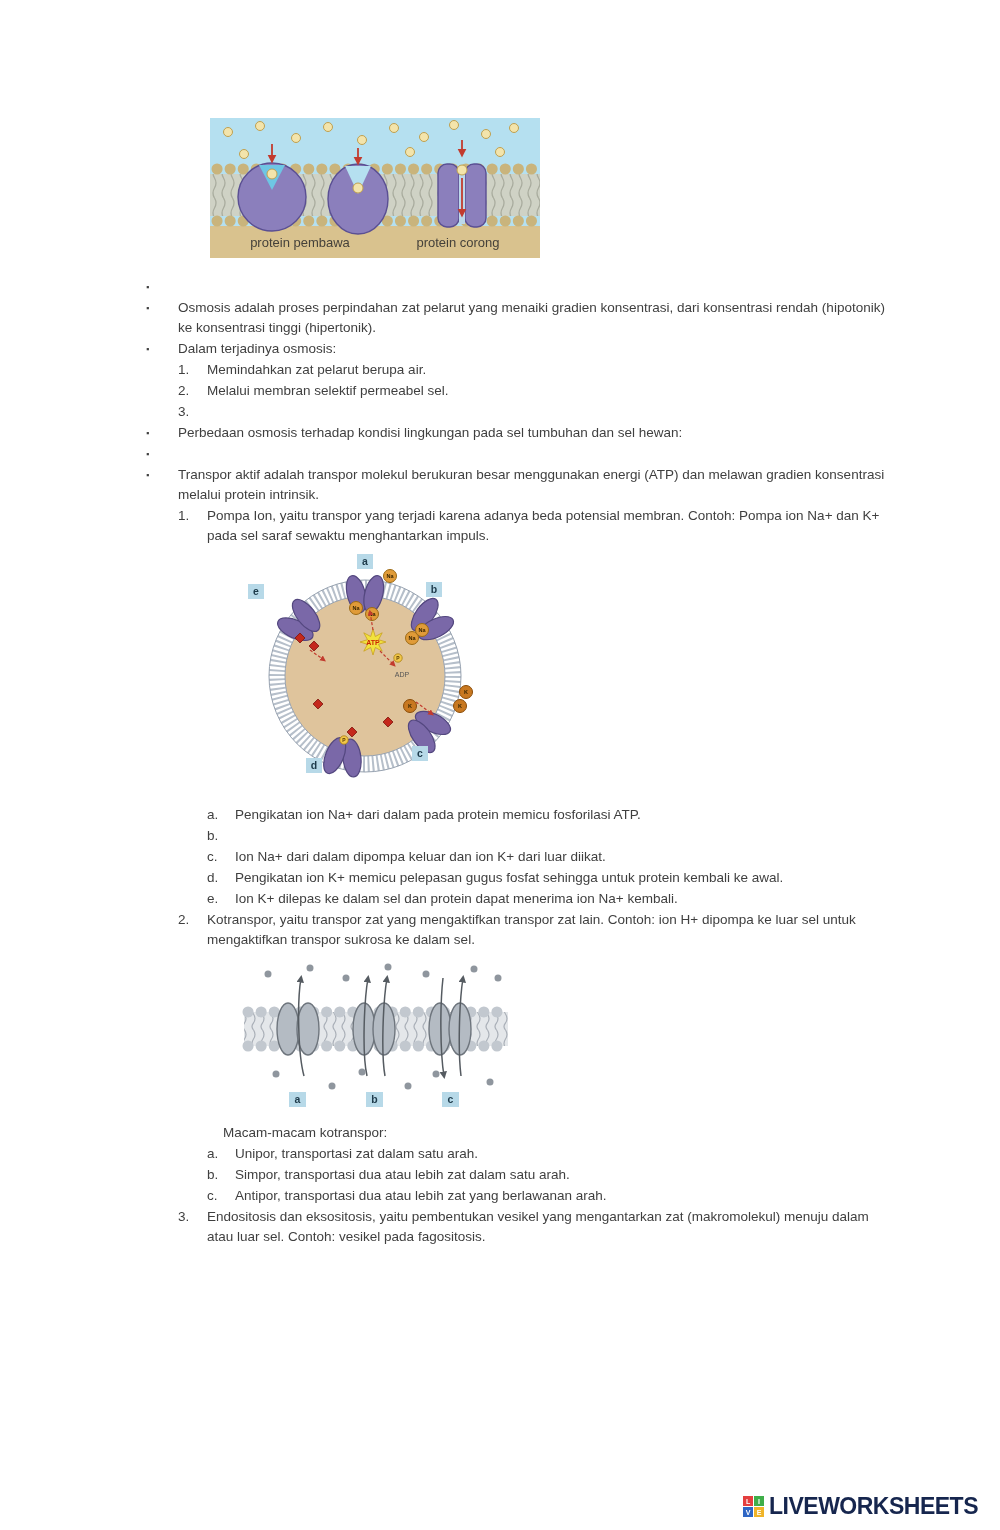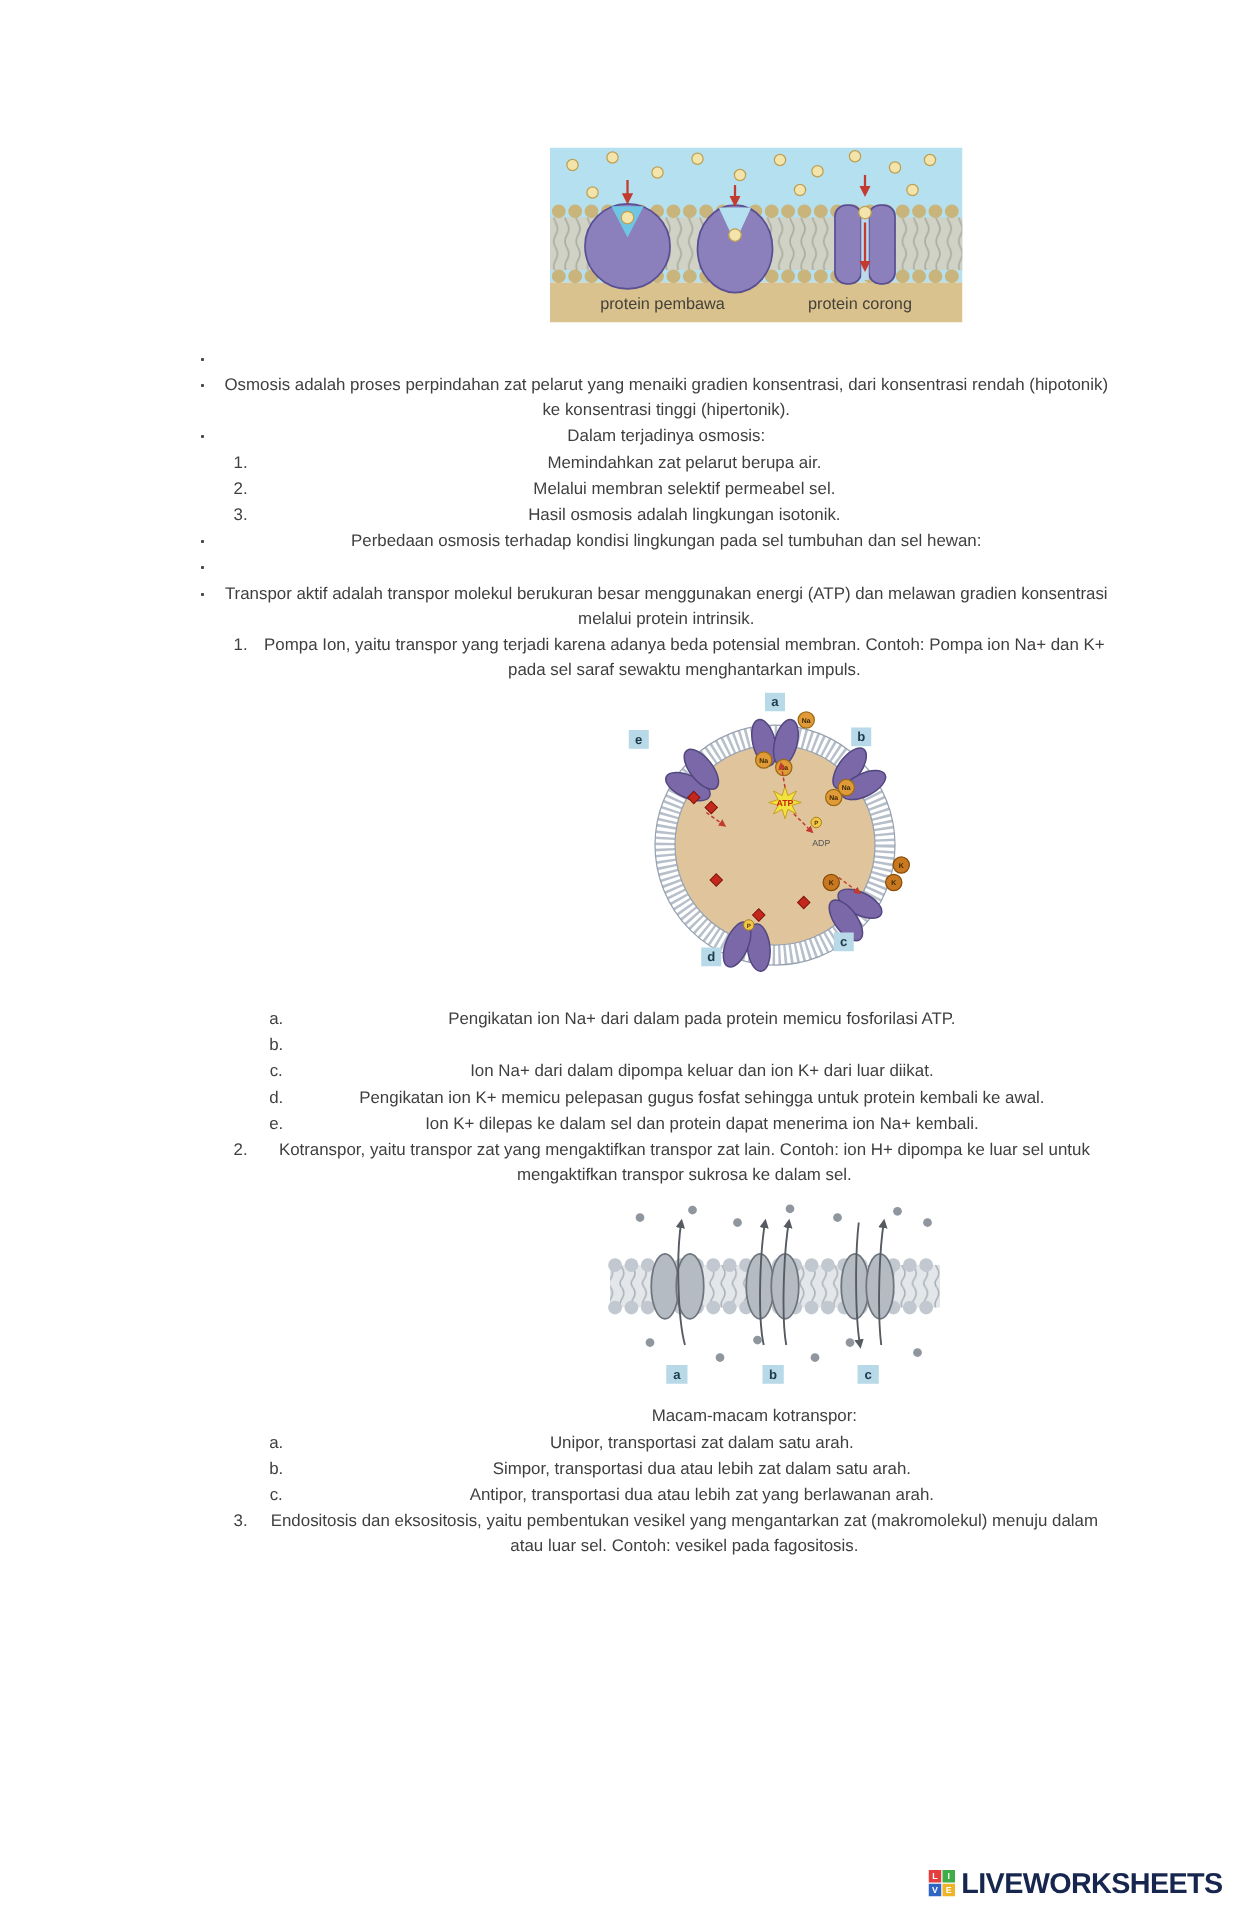--- a/index.html
+++ b/index.html
@@ -1,32 +1,32 @@
 <!DOCTYPE html>
 <html><head>
 <meta charset="utf-8">
 <style>
   html,body{margin:0;padding:0;background:#ffffff;}
   figure{margin:0;}
   .page{position:relative;width:1000px;height:1530px;overflow:hidden;background:#ffffff;
-        font-family:"Liberation Sans",sans-serif;font-size:13.5px;color:#3f3f3f;text-align:center;}
+        font-family:"Liberation Sans",sans-serif;font-size:13.5px;color:#3f3f3f;}
   .fig1{margin:118px 0 16px 210px;}
   .fig2{margin:8px 0 10px 240px;}
   .fig3{margin:12px 0 8px 240px;}
   .row{display:flex;align-items:flex-start;line-height:20px;margin:0 0 1px 0;padding-right:112px;}
   .lvl0{padding-left:146px;}
   .lvl1{padding-left:178px;}
   .lvl2{padding-left:207px;}
   .mk{flex:0 0 auto;}
   .lvl0 .mk{width:32px;}
   .lvl1 .mk{width:29px;}
   .lvl2 .mk{width:28px;}
   .bullet-mk{font-size:9px;line-height:20px;}
   .txt{flex:1 1 auto;}
-  .heading-row{padding-left:207px;line-height:20px;margin:1px 0;}
+  .heading-row{padding-left:207px;line-height:20px;margin:1px 16px;}
   svg text{font-family:"Liberation Sans",sans-serif;}
   .fig-label{font-size:13px;fill:#45413a;}
   .pp2{fill:#8b7fbc;stroke:#5a4f93;stroke-width:1.4;}
   .pp{fill:#7a68a8;stroke:#53477f;stroke-width:1.2;}
   .mol{fill:#f3e4ab;stroke:#bfa050;stroke-width:1;}
   .lbox{fill:#b7d9e8;}
   .ltxt{font-size:10.5px;font-weight:bold;fill:#1d3a4a;text-anchor:middle;}
   .na{fill:#e09b38;stroke:#9c6a14;stroke-width:1;}
   .ki{fill:#c87820;stroke:#8a4c08;stroke-width:1;}
   .iontxt{font-size:5.5px;font-weight:bold;fill:#3a2600;text-anchor:middle;}
@@ -121,21 +121,20 @@
   <div class="row lvl1">
     <span class="mk">1.</span>
     <div class="txt">Memindahkan zat pelarut berupa air.</div>
   </div>
   <div class="row lvl1">
     <span class="mk">2.</span>
     <div class="txt">Melalui membran selektif permeabel sel.</div>
   </div>
   <div class="row lvl1">
     <span class="mk">3.</span>
-    <div class="txt">Hasil osmosis adalah lingkungan isotonik.</div>
   </div>
 
   <div class="row lvl0">
     <span class="mk bullet-mk">▪</span>
     <div class="txt">Perbedaan osmosis terhadap kondisi lingkungan pada sel tumbuhan dan sel hewan:</div>
   </div>
   <div class="row lvl0">
     <span class="mk bullet-mk">▪</span>
   </div>
   <div class="row lvl0">

